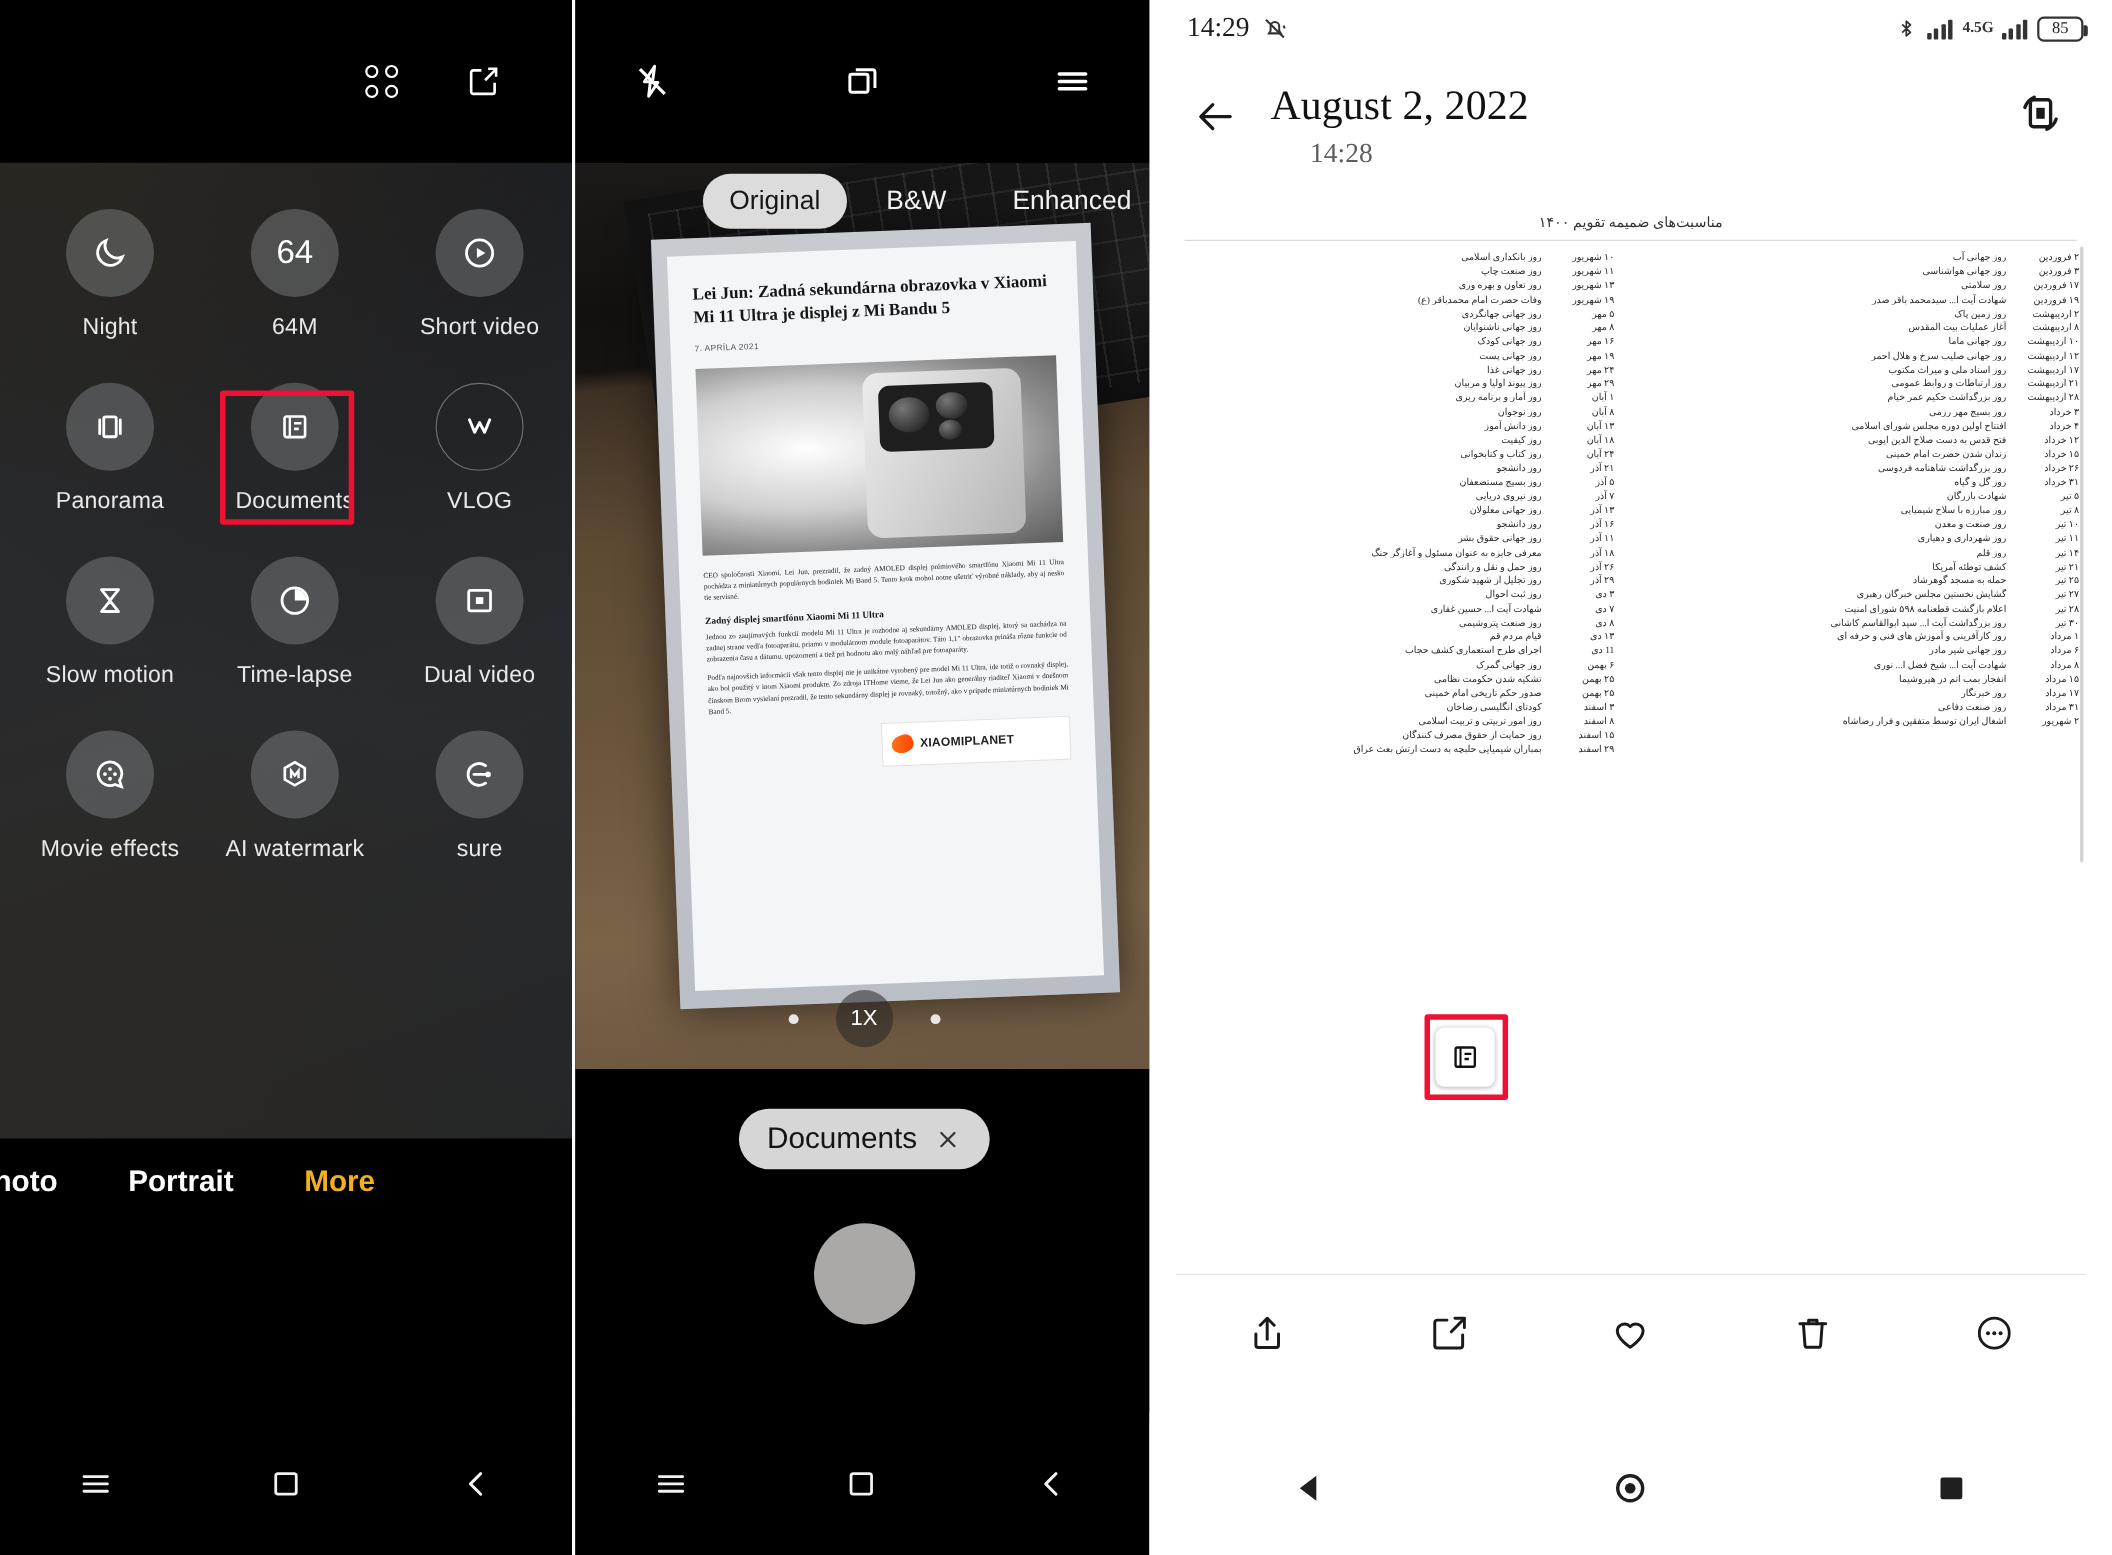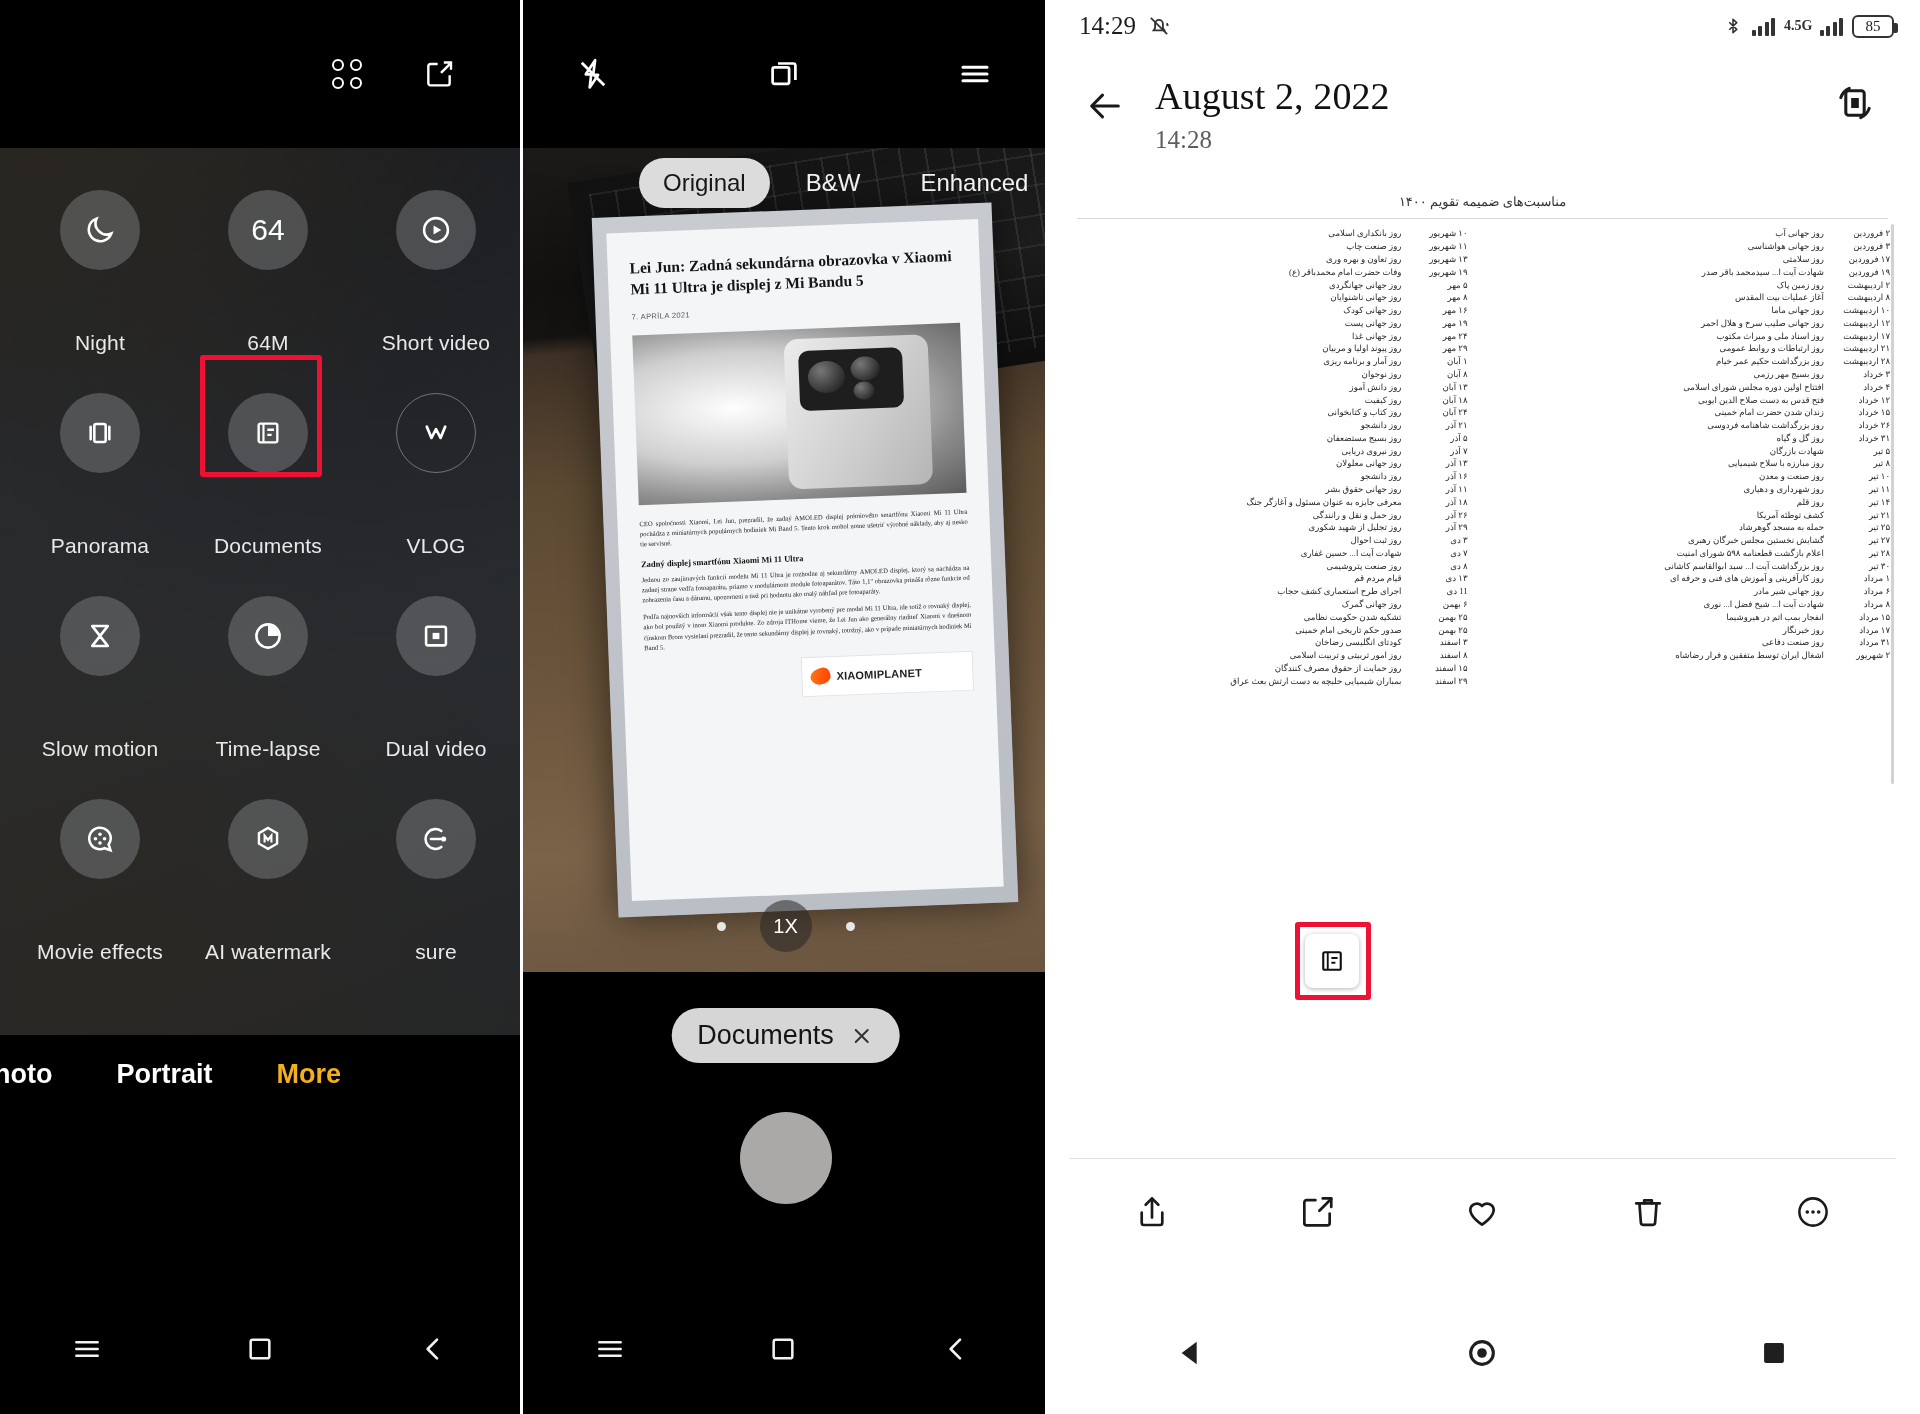--- a/index.html
+++ b/index.html
@@ -41,21 +41,21 @@
     position: absolute; top: 148px; left: 0; width: 520px; height: 892px;
     background: rgba(34,36,40,0.55);
   }
   .mode-grid {
     position: absolute; top: 190px; left: 0; width: 520px;
     display: grid; grid-template-columns: repeat(3, 1fr);
     row-gap: 38px;
     z-index: 5;
     padding-left: 16px;
   }
-  .mode-cell { display:flex; flex-direction: column; align-items:center; cursor:pointer; position: relative; gap: 45px; }
+  .mode-cell { display:flex; flex-direction: column; align-items:center; cursor:pointer; position: relative; }
   .mode-circ {
     width: 80px; height: 80px; border-radius: 50%;
     background: rgba(130,132,136,0.46);
     display:flex; align-items:center; justify-content:center;
     margin-bottom: 16px;
   }
   .mode-circ.outline { background: transparent; border: 1.6px solid rgba(190,190,190,0.5); }
   .mode-lbl { color:#e9e9e9; font-size: 21px; letter-spacing: .2px; white-space: nowrap; }
   .hl-box { position: absolute; border: 5px solid #ee1133; border-radius: 3px; pointer-events:none; z-index: 9; }
 
@@ -185,21 +185,21 @@
   .sig i:nth-child(3){height:14px}.sig i:nth-child(4){height:18px}
   .netlbl { font-size: 14px; color:#333; font-weight:600; margin-right:-2px; }
   .batt { width: 42px; height: 23px; border: 2.4px solid #333; border-radius: 6px; position:relative; display:flex; align-items:center; justify-content:center; }
   .batt span { font-size: 15px; color:#222; }
   .batt::after{ content:""; position:absolute; right:-6px; top: 6px; width: 4px; height: 10px; background:#333; border-radius: 0 2px 2px 0;}
 
   .p3-header { display:flex; align-items:flex-start; padding: 22px 34px 20px 34px; }
   .backarrow { width: 52px; height: 52px; cursor:pointer; display:flex; align-items:center; justify-content:center; margin-top: 6px; }
   .p3-titles { margin-left: 24px; flex: 1; }
   .p3-date { font-size: 38px; color:#111; letter-spacing:.1px; }
-  .p3-time { font-size: 25px; color:#5e5e5e; margin-top: 8px; }
+  .p3-time { font-size: 25px; color:#5e5e5e; margin-top: 8px; margin-left: 36px; }
   .p3-rotate { width: 54px; height: 54px; cursor:pointer; margin-top: 6px; }
 
   .p3-doc { position:relative; margin: 10px 24px 0 24px; height: 830px; background:#fff; overflow:hidden; }
   .fa-title { text-align:center; font-size: 13px; color:#333; margin: 10px 0 8px; direction: rtl; }
   .fa-hr { height:1px; background:#d8d8d8; margin: 0 8px 8px; }
   .fa-table { display:grid; grid-template-columns: 1fr 1fr; column-gap: 18px; direction: rtl; }
   .fa-col { display:flex; flex-direction: column; }
   .fa-row { display:grid; grid-template-columns: 58px 1fr; gap: 8px; padding: 1.4px 6px; align-items:baseline; }
   .fa-d { font-size: 8.6px; color:#262626; white-space:nowrap; }
   .fa-t { font-size: 8.6px; color:#262626; white-space:nowrap; overflow:hidden; text-overflow: clip; }

